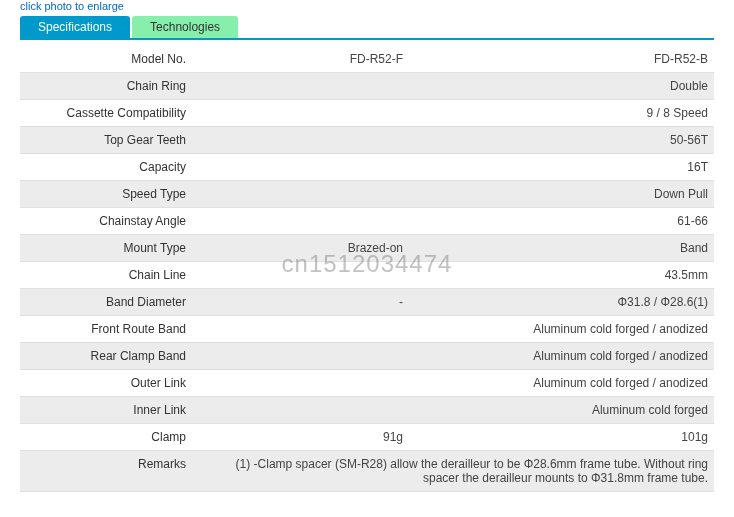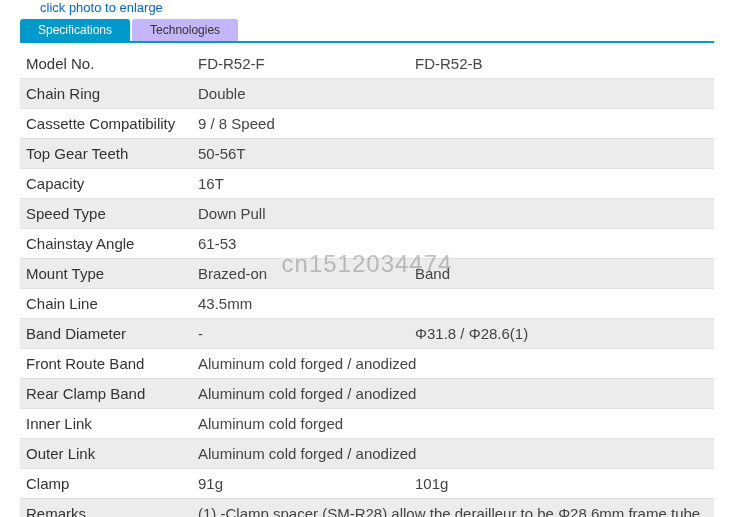--- a/index.html
+++ b/index.html
@@ -7,59 +7,59 @@
     padding: 0;
     font-family: Verdana, Arial, sans-serif;
     font-size: 12px;
     color: #333;
     background: #fff;
     position: relative;
     width: 734px;
   }
   .top-text {
     color: #0066cc;
-    font-size: 13px;
+    font-size: 11px;
     padding: 0 20px 4px 20px;
-    margin-left: 20px;
   }
   .tabs {
     display: flex;
     border-bottom: 2px solid #0099cc;
     margin: 0 20px;
   }
   .tab {
     padding: 4px 18px;
     font-size: 12px;
     cursor: pointer;
     border-top-left-radius: 3px;
     border-top-right-radius: 3px;
   }
   .tab.active {
     background: #0099cc;
     color: #fff;
   }
   .tab.inactive {
-    background: #c4b5fd;
+    background: #86efac;
     color: #333;
     margin-left: 2px;
   }
   table.spec {
     border-collapse: collapse;
     width: calc(100% - 40px);
     margin: 6px 20px 0 20px;
     table-layout: fixed;
   }
   table.spec tr {
     border-bottom: 1px solid #e0e0e0;
   }
   table.spec td {
     padding: 6px 6px;
     vertical-align: top;
-    font-size: 15px;
+    font-size: 12px;
     color: #444;
+    text-align: right;
   }
   table.spec tr:nth-child(even) td.label {
     background: #ececec;
   }
   table.spec tr:nth-child(odd) td.label {
     background: #fff;
   }
   table.spec tr:nth-child(even) td.val {
     background: #ececec;
   }
@@ -116,21 +116,21 @@
       <tr>
         <td class="label">Capacity</td>
         <td class="val" colspan="2">16T</td>
       </tr>
       <tr>
         <td class="label">Speed Type</td>
         <td class="val" colspan="2">Down Pull</td>
       </tr>
       <tr>
         <td class="label">Chainstay Angle</td>
-        <td class="val" colspan="2">61-53</td>
+        <td class="val" colspan="2">61-66</td>
       </tr>
       <tr>
         <td class="label">Mount Type</td>
         <td class="val col-v1">Brazed-on</td>
         <td class="val">Band</td>
       </tr>
       <tr>
         <td class="label">Chain Line</td>
         <td class="val" colspan="2">43.5mm</td>
       </tr>
@@ -141,26 +141,26 @@
       </tr>
       <tr>
         <td class="label">Front Route Band</td>
         <td class="val" colspan="2">Aluminum cold forged / anodized</td>
       </tr>
       <tr>
         <td class="label">Rear Clamp Band</td>
         <td class="val" colspan="2">Aluminum cold forged / anodized</td>
       </tr>
       <tr>
+        <td class="label">Outer Link</td>
+        <td class="val" colspan="2">Aluminum cold forged / anodized</td>
+      </tr>
+      <tr>
         <td class="label">Inner Link</td>
         <td class="val" colspan="2">Aluminum cold forged</td>
-      </tr>
-      <tr>
-        <td class="label">Outer Link</td>
-        <td class="val" colspan="2">Aluminum cold forged / anodized</td>
       </tr>
       <tr>
         <td class="label">Clamp</td>
         <td class="val col-v1">91g</td>
         <td class="val">101g</td>
       </tr>
       <tr>
         <td class="label">Remarks</td>
         <td class="val" colspan="2">(1) -Clamp spacer (SM-R28) allow the derailleur to be Φ28.6mm frame tube. Without ring spacer the derailleur mounts to Φ31.8mm frame tube.</td>
       </tr>

